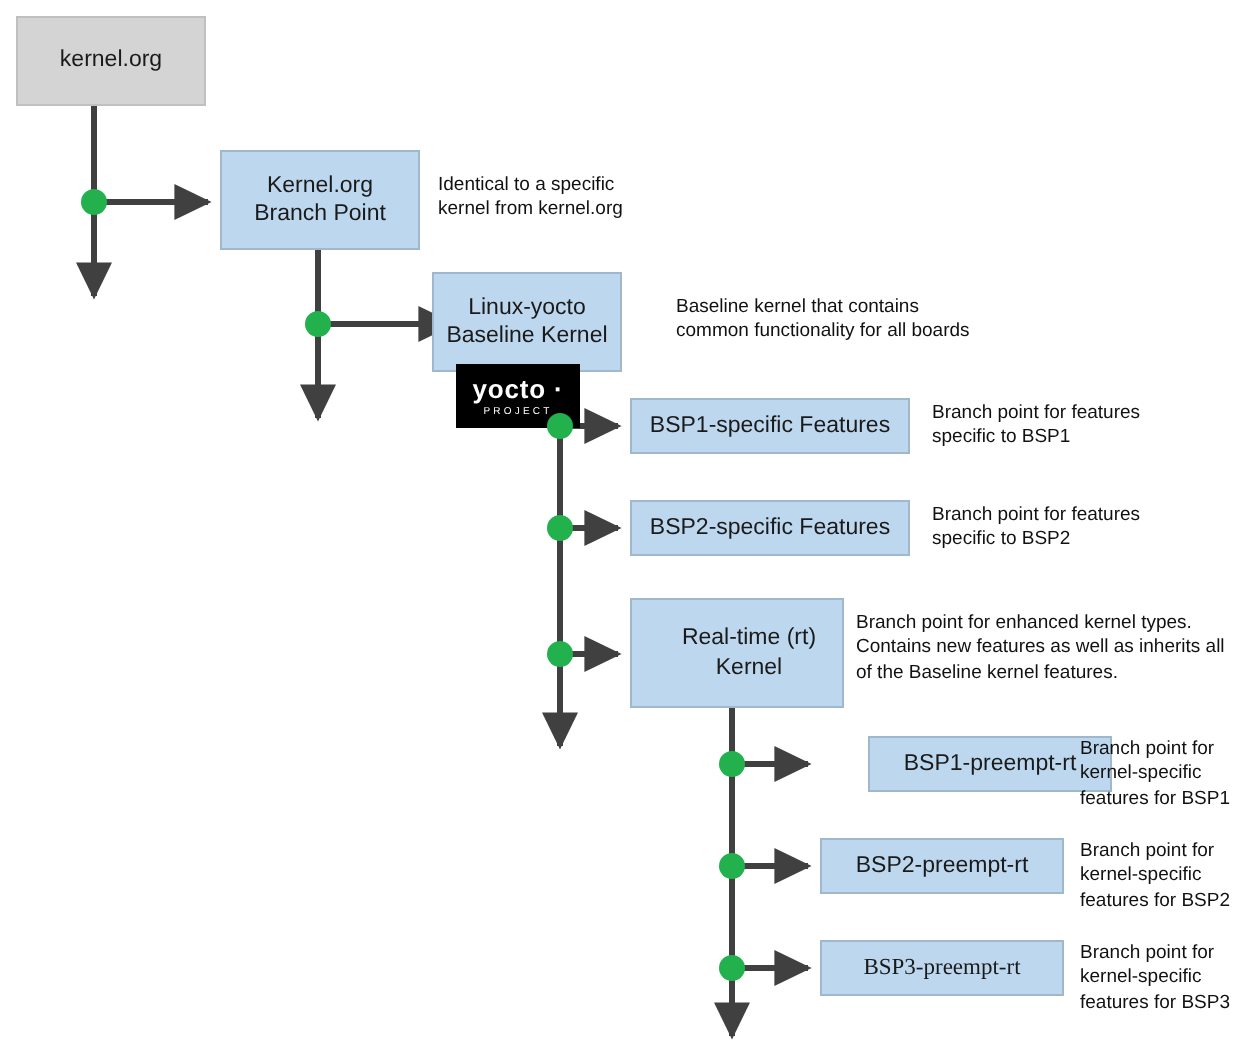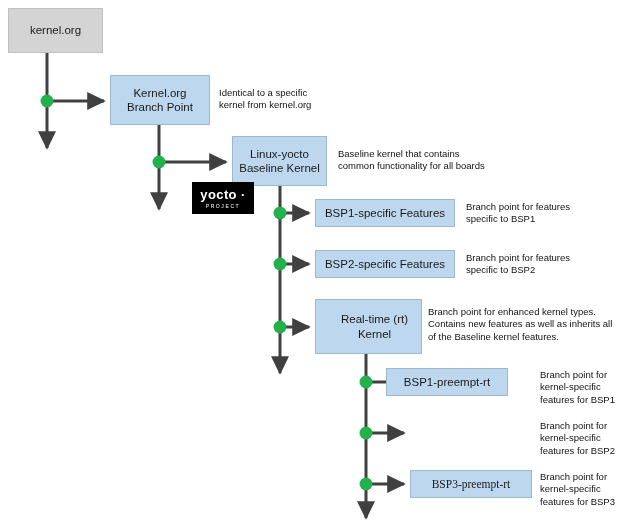--- a/index.html
+++ b/index.html
@@ -54,20 +54,21 @@
     position: absolute;
     background: #000000;
     color: #ffffff;
     display: flex;
     flex-direction: column;
     align-items: center;
     justify-content: center;
     font-size: 13px;
     font-weight: bold;
     letter-spacing: 0.4px;
+    margin-left: 36px;
   }
   .yocto .sub {
     font-size: 5px;
     font-weight: normal;
     letter-spacing: 1.6px;
     margin-top: 1px;
   }
 </style>
 </head>
 <body>
@@ -94,27 +95,28 @@
 
     <line x1="366" y1="354" x2="366" y2="518" stroke="#404040" stroke-width="3" marker-end="url(#arrow)"></line>
     <line x1="366" y1="382" x2="404" y2="382" stroke="#404040" stroke-width="3" marker-end="url(#arrow)"></line>
     <line x1="366" y1="433" x2="404" y2="433" stroke="#404040" stroke-width="3" marker-end="url(#arrow)"></line>
     <line x1="366" y1="484" x2="404" y2="484" stroke="#404040" stroke-width="3" marker-end="url(#arrow)"></line>
   </svg>
 
   <div class="node root" style="left:8px;top:8px;width:95px;height:45px;">kernel.org</div>
   <div class="node" style="left:110px;top:75px;width:100px;height:50px;">Kernel.org
 Branch Point</div>
-  <div class="node" style="left:232px;top:136px;width:95px;height:50px;">Linux-yocto
+  <div class="node" style="left:216px;top:136px;width:95px;height:50px;">Linux-yocto
 Baseline Kernel</div>
   <div class="node" style="left:315px;top:199px;width:140px;height:28px;text-align:center;">BSP1-specific Features</div>
   <div class="node" style="left:315px;top:250px;width:140px;height:28px;">BSP2-specific Features</div>
   <div class="node" style="left:315px;top:299px;width:107px;height:55px;padding-left:12px;">Real-time (rt)
 Kernel</div>
-  <div class="node" style="left:386px;top:368px;width:122px;height:28px;">BSP1-preempt-rt</div>
+  <div class="node" style="left:434px;top:368px;width:122px;height:28px;">BSP1-preempt-rt</div>
+  <div class="node" style="left:410px;top:419px;width:122px;height:28px;">BSP2-preempt-rt</div>
   <div class="node" style="left:410px;top:470px;width:122px;height:28px;font-family:Liberation Serif, serif;">BSP3-preempt-rt</div>
 
   <div class="yocto" style="left:192px;top:182px;width:62px;height:32px;">
     <span>yocto ·</span>
     <span class="sub">PROJECT</span>
   </div>
 
   <svg class="lines" viewBox="0 0 618 525">
     <circle cx="47" cy="101" r="6.5" fill="#22b14c"></circle>
     <circle cx="159" cy="162" r="6.5" fill="#22b14c"></circle>

